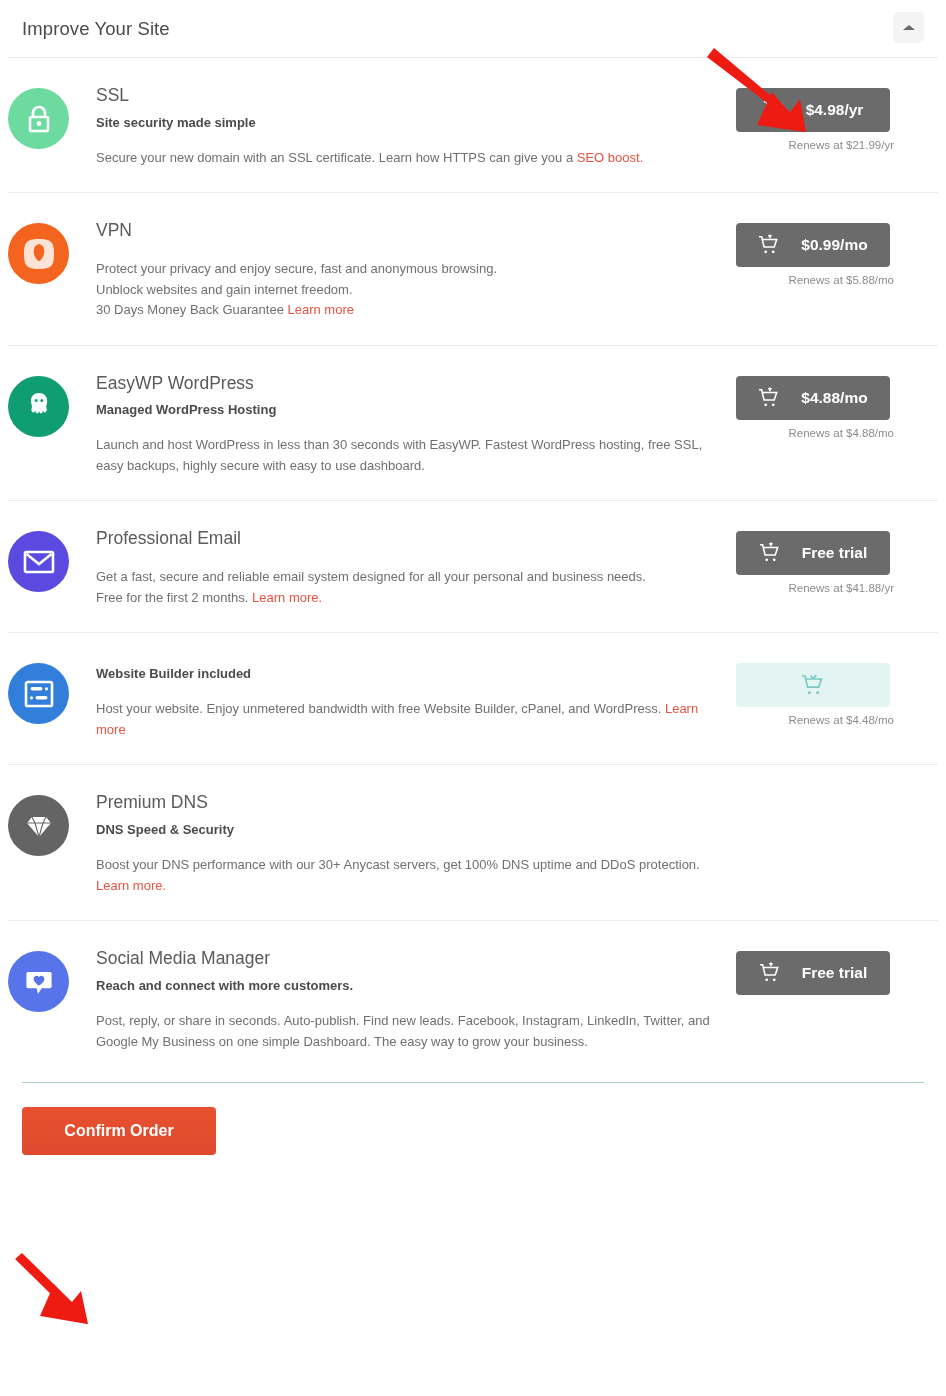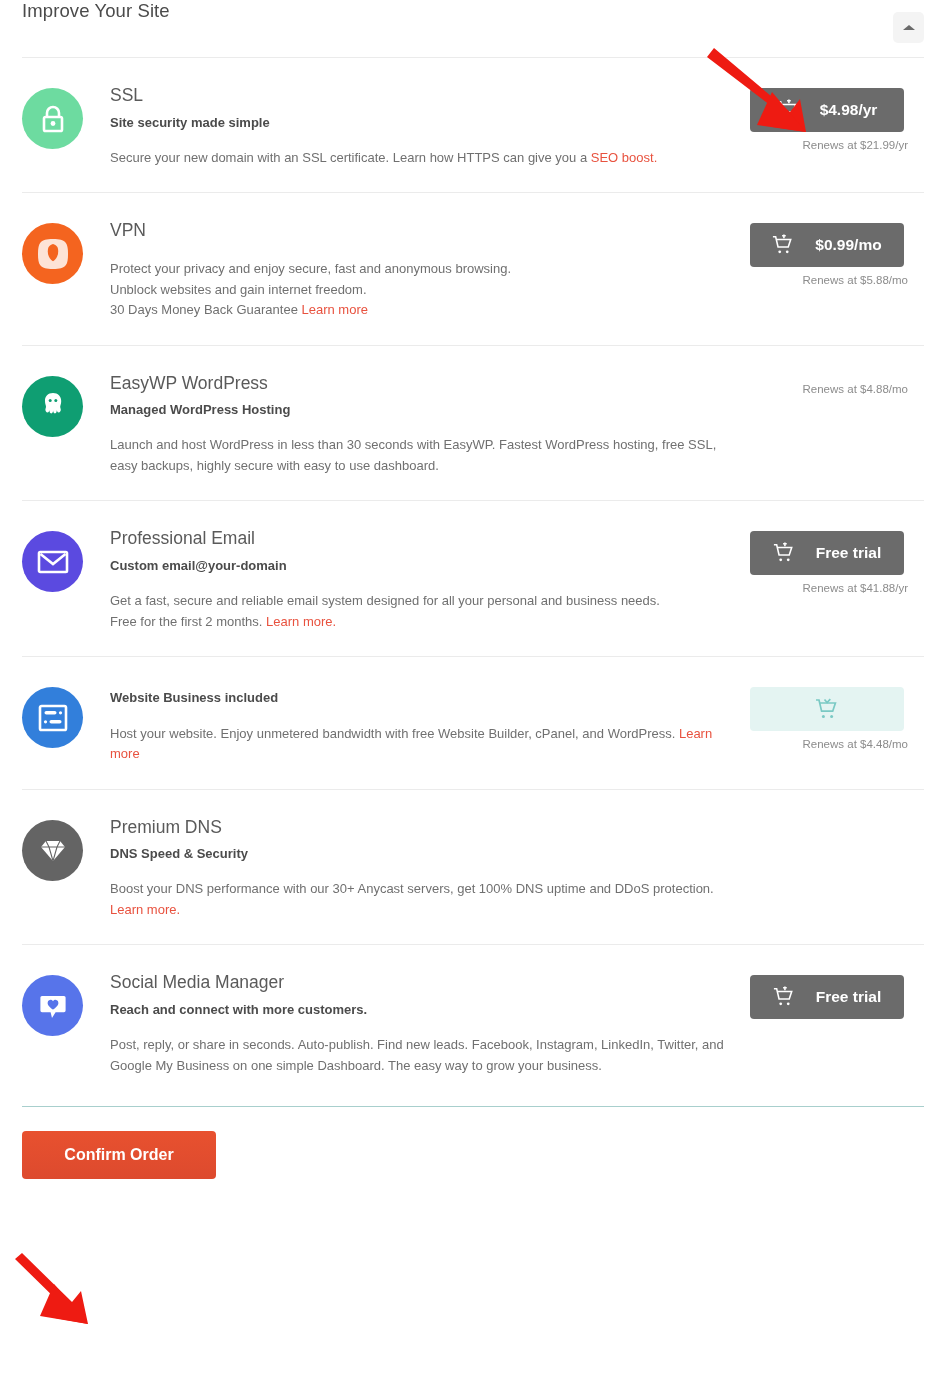--- a/index.html
+++ b/index.html
@@ -16,21 +16,21 @@
     height: 1396px;
     background: #ffffff;
   }
 
   
   .panel-header {
     position: relative;
     height: 57px;
     padding: 0 22px;
     display: flex;
-    align-items: flex-start;
+    align-items: center;
   }
   .panel-title {
     font-size: 18.5px;
     color: #4b4b4b;
     font-weight: 400;
     letter-spacing: .1px;
   }
   .collapse-btn {
     position: absolute;
     right: 22px;
@@ -46,21 +46,21 @@
     justify-content: center;
   }
   .caret-up {
     width: 0; height: 0;
     border-left: 6px solid transparent;
     border-right: 6px solid transparent;
     border-bottom: 5px solid #6a6a6a;
   }
 
   
-  .rows { padding: 0 22px; }
+  .rows { padding: 0 8px; }
   .row {
     display: flex;
     align-items: flex-start;
     border-top: 1px solid #ebebeb;
     padding-top: 26px;
     padding-bottom: 24px;
     position: relative;
   }
   .row:first-child { border-top: 1px solid #ebebeb; }
 
@@ -248,35 +248,45 @@
               <circle cx="18.8" cy="10.5" r="1.5" fill="#0f9e72"></circle>
             </svg>
           </div>
         </div>
         <div class="text-col">
           <div class="prod-name">EasyWP WordPress</div>
           <div class="prod-tag">Managed WordPress Hosting</div>
           <div class="prod-desc"><span style="white-space: pre-line;">Launch and host WordPress in less than 30 seconds with EasyWP. Fastest WordPress hosting, free SSL, easy backups, highly secure with easy to use dashboard.</span></div>
         </div>
         <div class="buy-col">
+          <button class="buy-btn">
+            <span style="display: flex;">
+              <svg width="22" height="22" viewBox="0 0 24 24" fill="none" stroke="#ffffff" stroke-width="1.7">
+                <path d="M11 2h4M13 0.5v4"></path>
+                <path d="M1 3h3l2.6 11.2h11.1L20.4 6H5.2"></path>
+                <circle cx="8.4" cy="19.4" r="1.5" fill="#ffffff" stroke="none"></circle>
+                <circle cx="16.6" cy="19.4" r="1.5" fill="#ffffff" stroke="none"></circle>
+              </svg>
+            </span>
+            <span>$4.88/mo</span>
+          </button>
           <div class="renews">Renews at $4.88/mo</div>
         </div>
       </div>
       <div class="row">
         <div class="icon-col">
           <div class="prod-icon" style="background: rgb(91, 74, 224);">
             <svg width="32" height="26" viewBox="0 0 32 26">
               <rect x="2" y="3" width="28" height="20" rx="1.2" fill="none" stroke="white" stroke-width="2.6"></rect>
               <path d="M3.5 5 L16 15 L28.5 5" fill="none" stroke="white" stroke-width="2.6"></path>
             </svg>
           </div>
         </div>
         <div class="text-col">
           <div class="prod-name">Professional Email</div>
-          <div class="prod-tag">Custom email@your-domain</div>
           <div class="prod-desc"><span style="white-space: pre-line;">Get a fast, secure and reliable email system designed for all your personal and business needs.
 Free for the first 2 months. </span><span class="lnk">Learn more.</span></div>
         </div>
         <div class="buy-col">
           <button class="buy-btn">
             <span style="display: flex;">
               <svg width="22" height="22" viewBox="0 0 24 24" fill="none" stroke="#ffffff" stroke-width="1.7">
                 <path d="M11 2h4M13 0.5v4"></path>
                 <path d="M1 3h3l2.6 11.2h11.1L20.4 6H5.2"></path>
                 <circle cx="8.4" cy="19.4" r="1.5" fill="#ffffff" stroke="none"></circle>
@@ -294,21 +304,21 @@
             <svg width="30" height="30" viewBox="0 0 30 30">
               <rect x="2" y="3" width="26" height="24" rx="1.6" fill="none" stroke="white" stroke-width="2.6"></rect>
               <rect x="6.5" y="8" width="12" height="3.6" rx="1.8" fill="white"></rect>
               <circle cx="22.5" cy="9.8" r="1.6" fill="white"></circle>
               <rect x="11.5" y="17" width="12" height="3.6" rx="1.8" fill="white"></rect>
               <circle cx="7.5" cy="18.8" r="1.6" fill="white"></circle>
             </svg>
           </div>
         </div>
         <div class="text-col">
-          <div class="prod-tag">Website Business included</div>
+          <div class="prod-tag">Website Builder included</div>
           <div class="prod-desc"><span style="white-space: pre-line;">Host your website. Enjoy unmetered bandwidth with free Website Builder, cPanel, and WordPress. </span><span class="lnk">Learn more</span></div>
         </div>
         <div class="buy-col">
           <button class="buy-btn added">
             <span style="display: flex;">
               <svg width="24" height="24" viewBox="0 0 24 24" fill="none" stroke="#7ac9c4" stroke-width="1.7">
                 <path d="M9.5 2.5l2.6 3 3.2-3.4"></path>
                 <path d="M1 3h3l2.6 11.2h11.1L20.4 6H5.2"></path>
                 <circle cx="8.4" cy="19.4" r="1.5" fill="#7ac9c4" stroke="none"></circle>
                 <circle cx="16.6" cy="19.4" r="1.5" fill="#7ac9c4" stroke="none"></circle>

